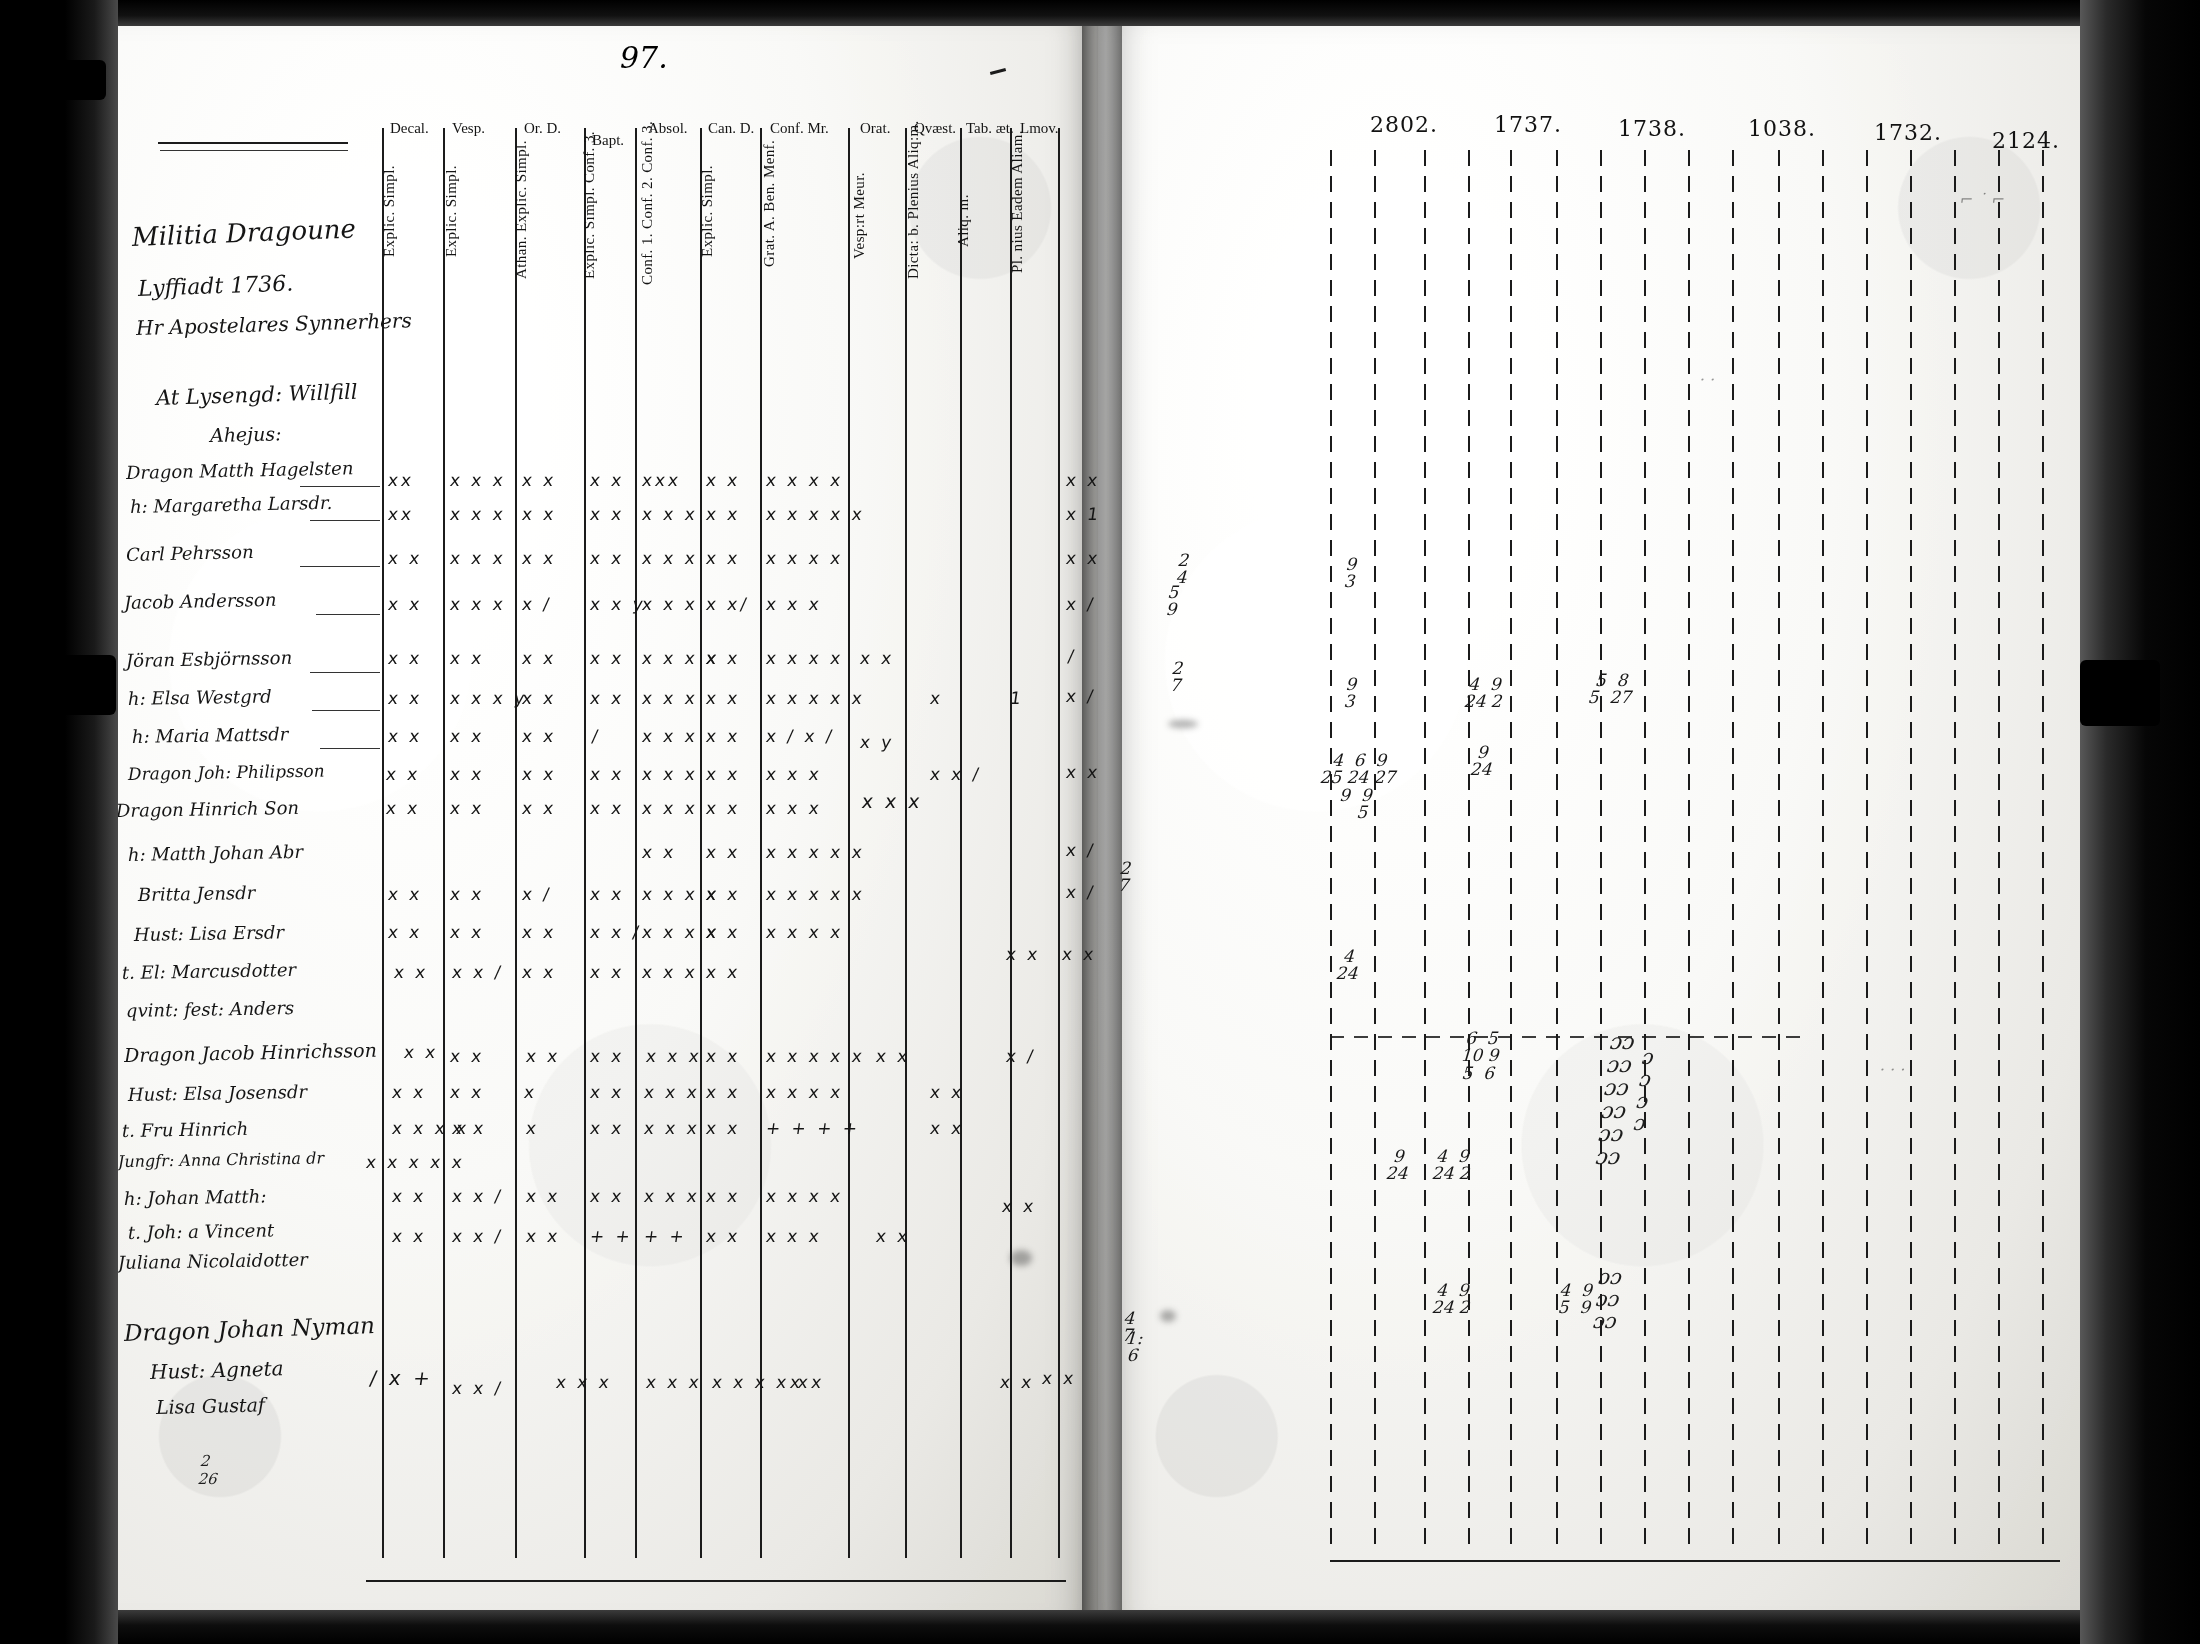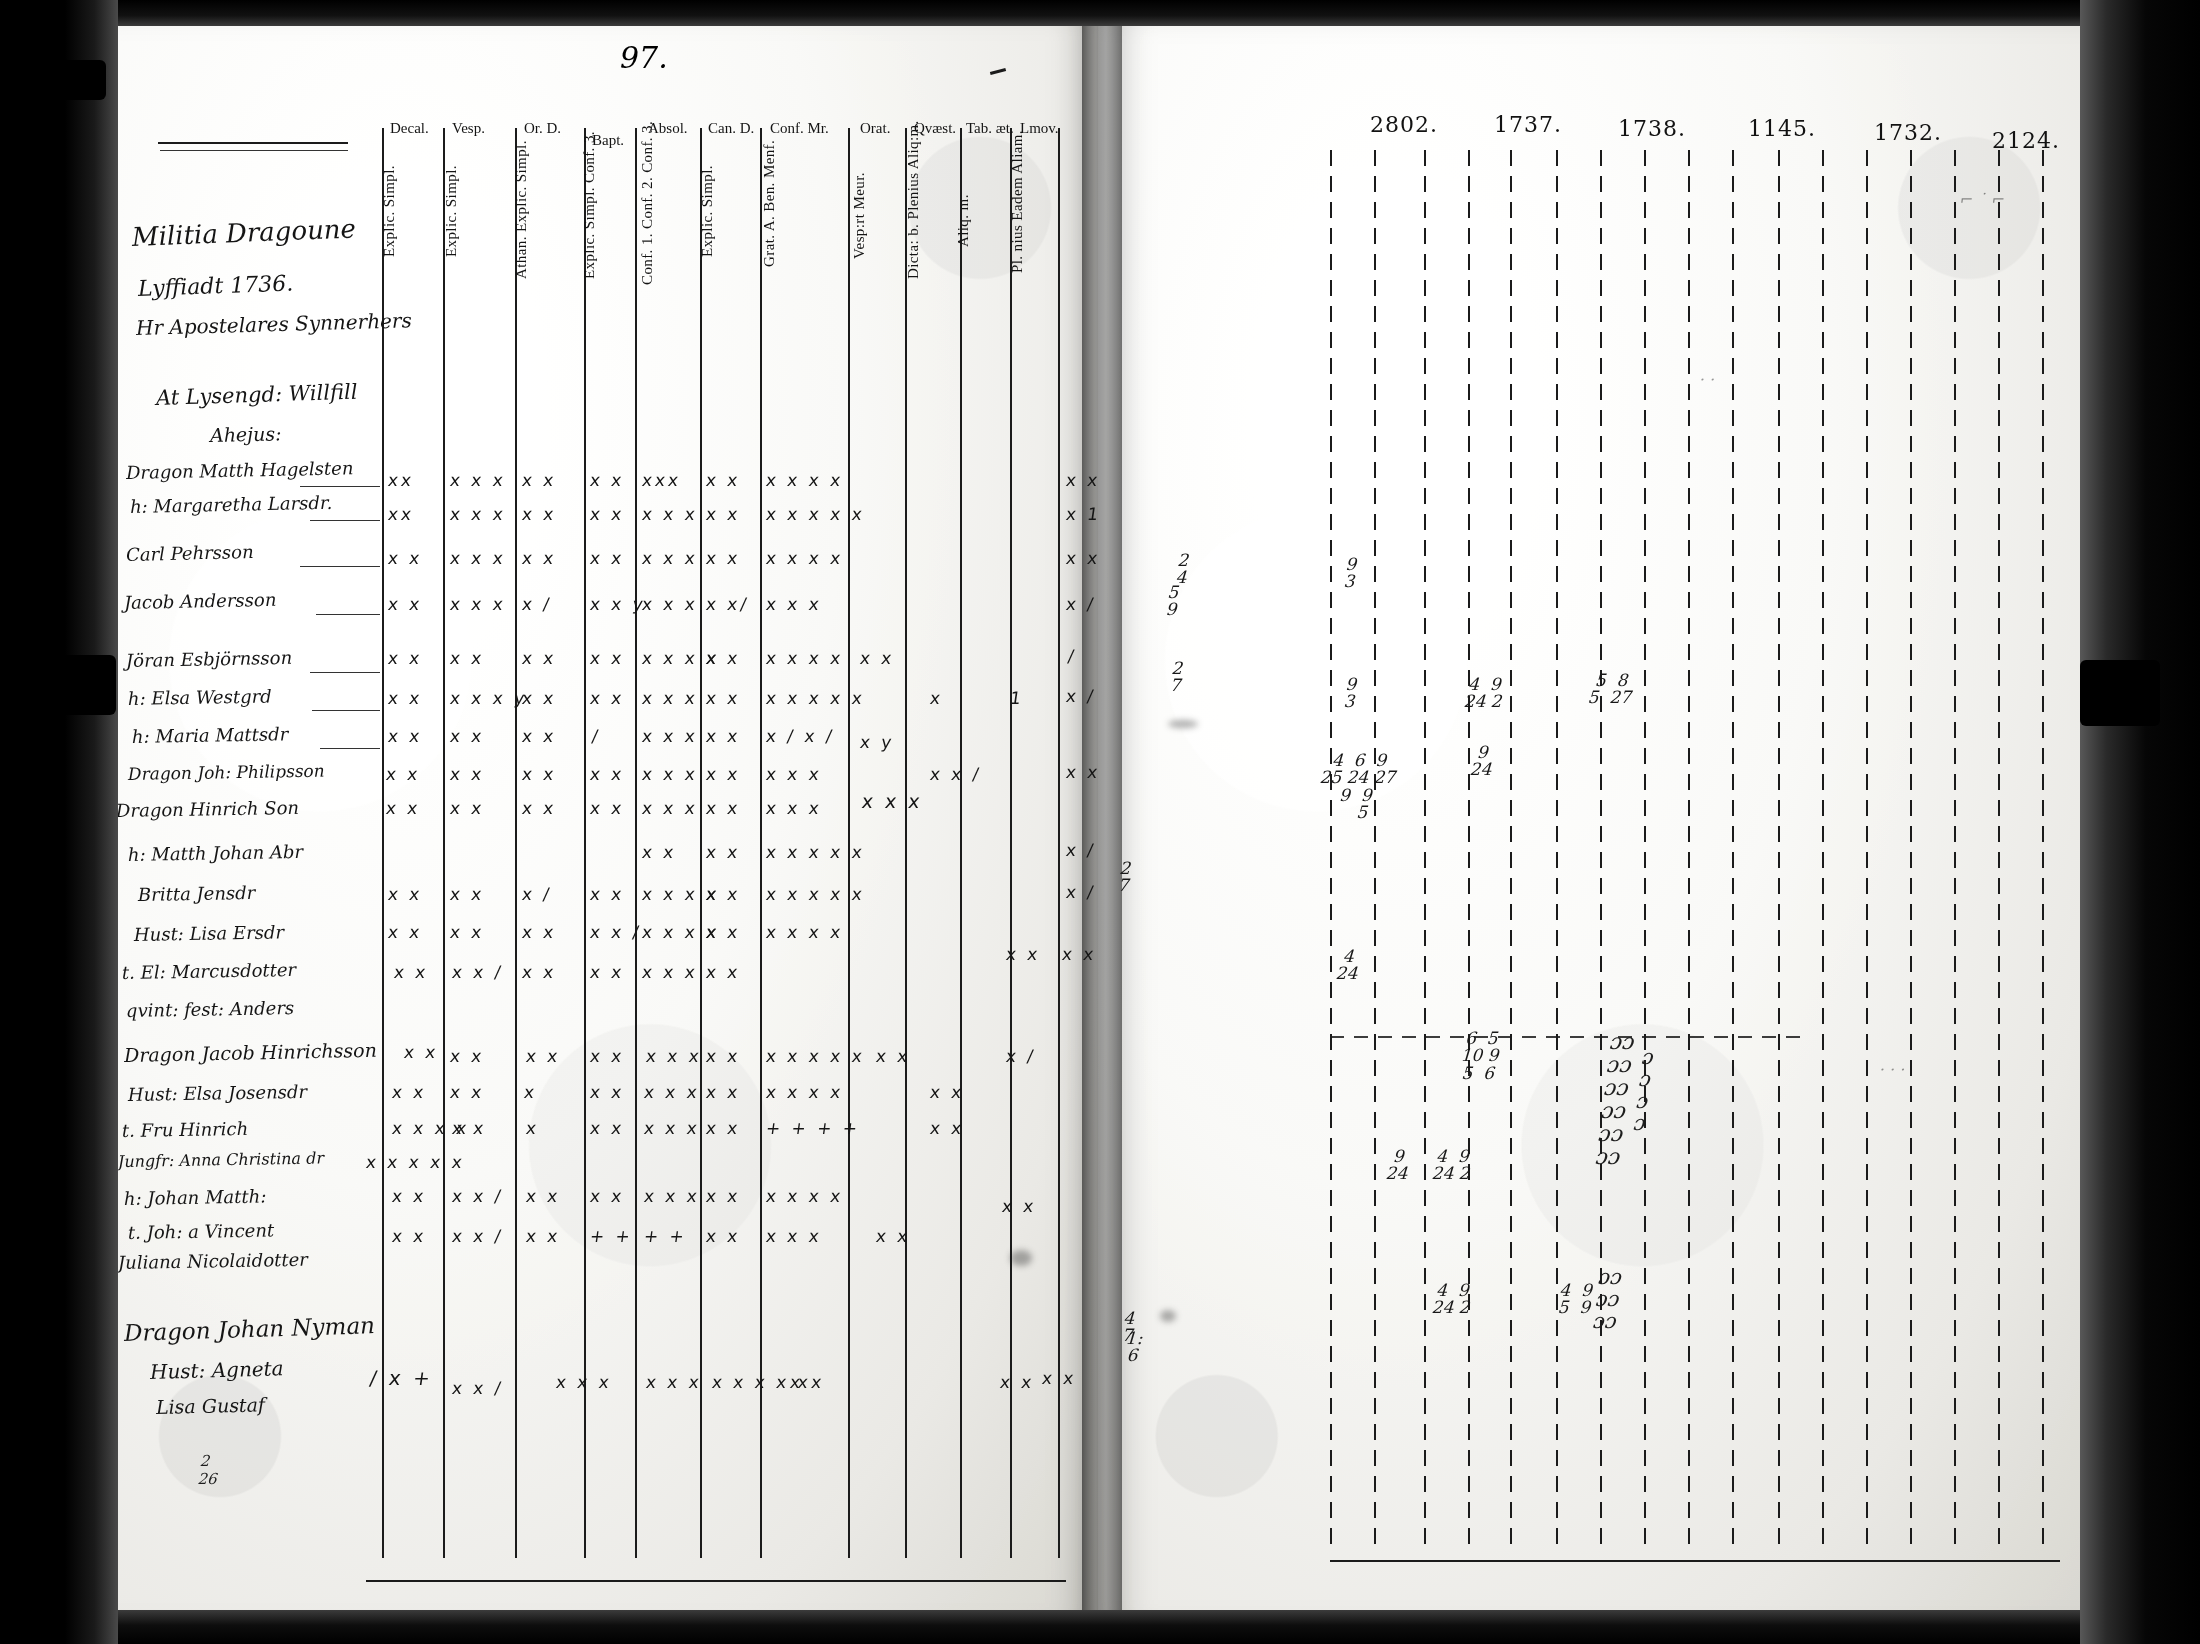--- a/index.html
+++ b/index.html
@@ -353,21 +353,21 @@
   <div class="tally" style="left:712px;top:1372px;">x x x x x</div>
   <div class="tally" style="left:790px;top:1372px;">x x</div>
   <div class="tally" style="left:1000px;top:1372px;">x x</div>
   <div class="tally" style="left:1042px;top:1368px;">x x</div>
 
   <div class="scribble" style="left:200px;top:1452px;font-size:15px;">2<br>26</div>
 
   <div class="year" style="left:1370px;top:112px;">2802.</div>
   <div class="year" style="left:1494px;top:112px;">1737.</div>
   <div class="year" style="left:1618px;top:116px;">1738.</div>
-  <div class="year" style="left:1748px;top:116px;">1145.</div>
+  <div class="year" style="left:1748px;top:116px;">1038.</div>
   <div class="year" style="left:1874px;top:120px;">1732.</div>
   <div class="year" style="left:1992px;top:128px;">2124.</div>
 
   <div class="vline dash" style="left:1330px;top:150px;height:1400px;"></div>
   <div class="vline dash" style="left:1374px;top:150px;height:1400px;"></div>
   <div class="vline dash" style="left:1424px;top:150px;height:1400px;"></div>
   <div class="vline dash" style="left:1468px;top:150px;height:1400px;"></div>
   <div class="vline dash" style="left:1510px;top:150px;height:1400px;"></div>
   <div class="vline dash" style="left:1556px;top:150px;height:1400px;"></div>
   <div class="vline dash" style="left:1600px;top:150px;height:1400px;"></div>

